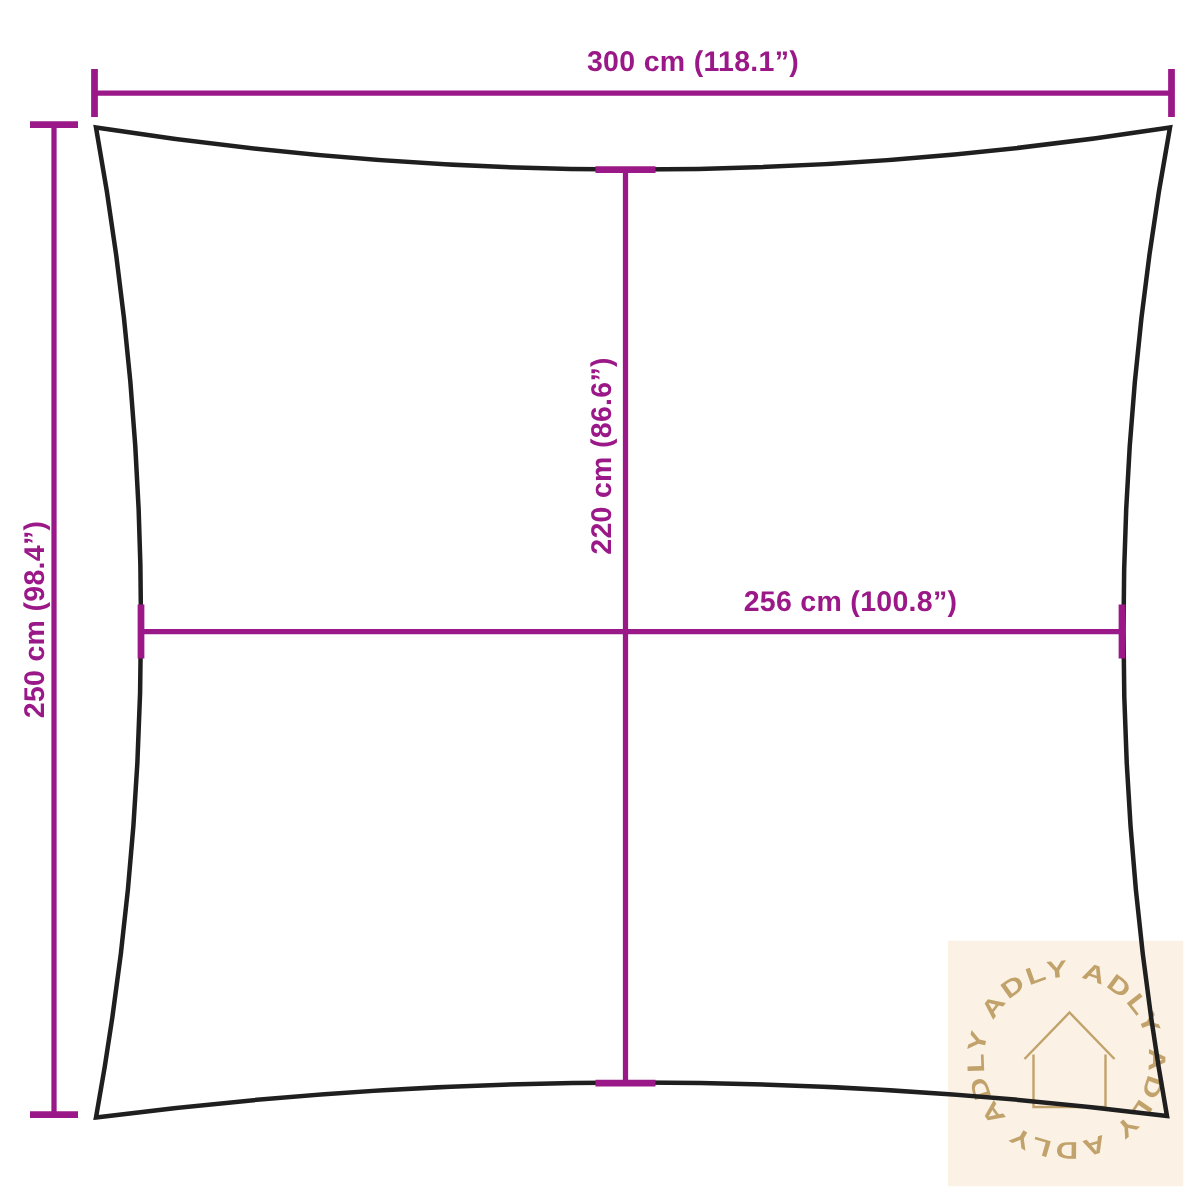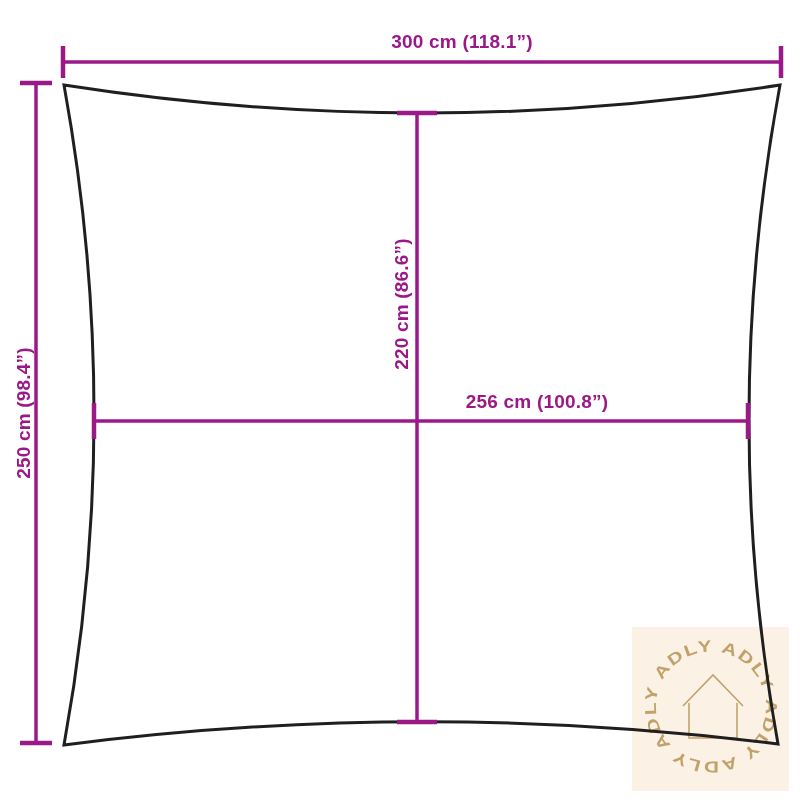--- a/index.html
+++ b/index.html
@@ -82,15 +82,15 @@
       <line x1="748" y1="403" x2="748" y2="439" stroke-width="4.5"></line>
     </g>
   </svg>
 
   <div class="dim-label h-center" style="left:426px; top:31px;margin-left:36px;">300 cm (118.1”)</div>
 
   <div class="dim-label v-rotated" style="left:24px; top:413px;">250 cm (98.4”)</div>
 
   <div class="dim-label v-rotated" style="left:402px; top:304px;">220 cm (86.6”)</div>
 
-  <div class="dim-label h-center" style="left:537px; top:391px;">256 cm (100.8”)</div>
+  <div class="dim-label h-center" style="left:567px; top:391px;">256 cm (100.8”)</div>
 
 </div>
 
 </body></html>

